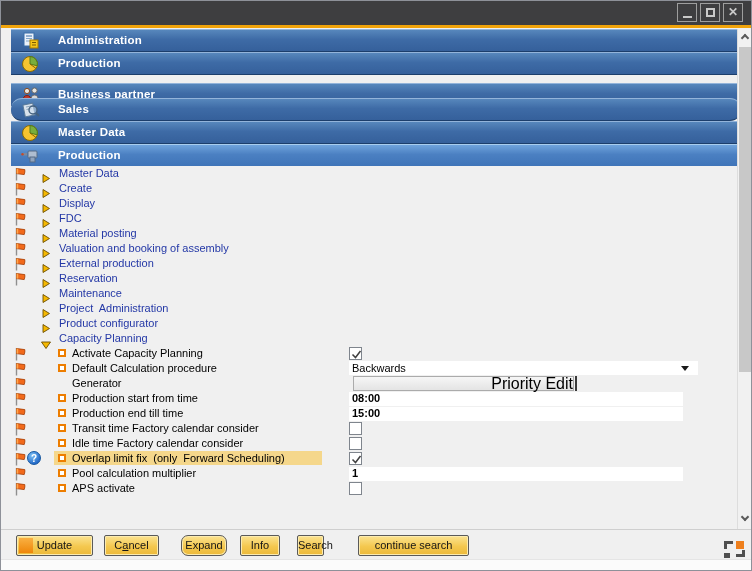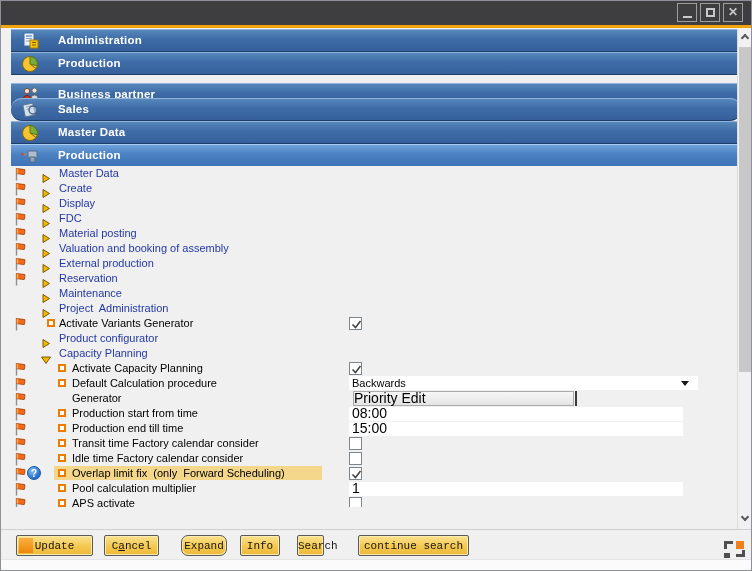--- a/index.html
+++ b/index.html
@@ -40,40 +40,40 @@
   .lab.l2{left:71px;text-align:right;}
   .lab.link{color:#2438A6;}
   .lab.plain{color:#000;}
   .hl{position:absolute;left:53px;top:0;width:268px;height:14px;background:#F5D78B;}
 
   
   .cb{position:absolute;left:348px;top:1px;width:13px;height:13px;background:#fff;border:1px solid #7F858D;cursor:pointer;}
   .cb svg{position:absolute;left:0;top:0;}
   .ctl-select{position:absolute;left:348px;top:0;width:349px;height:14px;background:#fff;font-size:11px;color:#000;padding-left:3px;line-height:14px;cursor:pointer;}
   .ctl-select .arrow{position:absolute;right:9px;top:5px;width:0;height:0;border-left:4px solid transparent;border-right:4px solid transparent;border-top:5px solid #1A1A1A;}
-  .ctl-btn{position:absolute;left:352px;top:0;width:221px;height:15px;background:linear-gradient(#F6F6F6,#E4E4E4);border:1px solid #ABABAB;font-size:14px;color:#000;text-align:left;line-height:13px;cursor:pointer;}
+  .ctl-btn{position:absolute;left:352px;top:0;width:221px;height:15px;background:linear-gradient(#F6F6F6,#E4E4E4);border:1px solid #ABABAB;font-size:16px;color:#000;text-align:right;line-height:13px;cursor:pointer;}
   .ctl-div{position:absolute;left:574px;top:0;width:2px;height:15px;background:#3A3A3A;}
-  .ctl-input{position:absolute;left:348px;top:1px;width:334px;height:14px;background:#fff;font-size:14px;font-weight:normal;color:#000;padding-left:3px;line-height:13px;cursor:text;}
+  .ctl-input{position:absolute;left:348px;top:1px;width:334px;height:14px;background:#fff;font-size:11px;font-weight:bold;color:#000;padding-left:3px;line-height:13px;cursor:text;}
 
   
   .sb{position:absolute;left:736px;top:28px;width:15px;height:500px;background:#F1F1F1;border-left:1px solid #DDDDDD;}
   .sb-thumb{position:absolute;left:1px;top:18px;width:13px;height:325px;background:#C8C8C8;cursor:pointer;}
   .sb-btn{position:absolute;left:0;width:15px;height:16px;cursor:pointer;}
   .sb-btn.up{top:0;}
   .sb-btn.down{top:482px;}
   .chev{position:absolute;left:4px;width:6px;height:6px;border-top:2px solid #5A5A5A;border-right:2px solid #5A5A5A;}
   .chev.u{top:6px;transform:rotate(-45deg);}
   .chev.d{top:3px;transform:rotate(135deg);}
 
   
   .footer{position:absolute;left:0;top:528px;width:750px;height:30px;background:#F0F0F0;border-top:1px solid #CFCFCF;}
   .btn{position:absolute;top:5px;height:21px;background:linear-gradient(#FBE391,#F4C84F 55%,#ECB93A);border:1px solid #5A5A5A;box-shadow:inset 0 0 0 1px #FCEBAF;border-radius:2px;font-size:11px;color:#151515;text-align:center;line-height:18px;cursor:pointer;}
   .btn u{text-decoration:underline;}
   .def-block{position:absolute;left:2px;top:2px;bottom:2px;width:14px;background:linear-gradient(#F9B042,#EE8609);}
-  .btn .blab{position:relative;font-family:Liberation Mono, monospace;}
+  .btn .blab{position:relative;}
   .bottomstrip{position:absolute;left:0;top:558px;width:750px;height:11px;background:#FBFBFB;border-top:1px solid #E5E5E5;}
 
   
   .grip{position:absolute;left:723px;top:540px;width:21px;height:17px;cursor:nwse-resize;}
   .g-tl{position:absolute;left:0;top:0;width:9px;height:8px;border-left:3px solid #4F4F4F;border-top:3px solid #4F4F4F;}
   .g-or{position:absolute;right:1px;top:0;width:8px;height:8px;background:#EE7F1D;}
   .g-bl{position:absolute;left:0;bottom:0;width:6px;height:5px;background:#4F4F4F;}
   .g-br{position:absolute;right:0;bottom:1px;width:9px;height:7px;border-right:3px solid #4F4F4F;border-bottom:3px solid #4F4F4F;}
 </style>
 </head>
@@ -246,34 +246,20 @@
         <span class="marker m-tri"><svg width="8" height="9" viewBox="0 0 8 9">
             <polygon points="1,0.5 7.5,4.5 1,8.5" fill="#F5B800" stroke="#6B4E00" stroke-width="0.9"></polygon>
           </svg></span>
         <span class="lab l1 link">Maintenance</span>
       </div>
       <div class="trow">
         <span class="marker m-tri"><svg width="8" height="9" viewBox="0 0 8 9">
             <polygon points="1,0.5 7.5,4.5 1,8.5" fill="#F5B800" stroke="#6B4E00" stroke-width="0.9"></polygon>
           </svg></span>
         <span class="lab l1 link">Project  Administration</span>
-      </div>
-      <div class="trow">
-        <span class="flag"><svg width="12" height="14" viewBox="0 0 12 14">
-            <line x1="2.5" y1="1" x2="2.5" y2="13.5" stroke="#8F8F8F" stroke-width="1.4"></line>
-            <path d="M2.5 1.5 L10.8 2.6 Q11.2 4.8 10.2 7.6 L2.5 6.6 Z" fill="#F26A1B" stroke="#A33A00" stroke-width="0.8"></path>
-            <path d="M2.5 1.5 L4.2 1.7 L4.2 6.8 L2.5 6.6 Z" fill="#FFA64D"></path>
-          </svg></span>
-        <span class="marker m-item l1"></span>
-        <span class="lab l1 plain">Activate Variants Generator</span>
-        <span class="cb">
-          <svg width="13" height="13" viewBox="0 0 13 13">
-            <polyline points="2.5,6.5 5.5,9.5 10.5,3" fill="none" stroke="#404040" stroke-width="1.5"></polyline>
-          </svg>
-        </span>
       </div>
       <div class="trow">
         <span class="marker m-tri"><svg width="8" height="9" viewBox="0 0 8 9">
             <polygon points="1,0.5 7.5,4.5 1,8.5" fill="#F5B800" stroke="#6B4E00" stroke-width="0.9"></polygon>
           </svg></span>
         <span class="lab l1 link">Product configurator</span>
       </div>
       <div class="trow">
         <span class="marker m-tri-d"><svg width="10" height="8" viewBox="0 0 10 8">
             <polygon points="0.5,1 9.5,1 5,7.5" fill="#F5B800" stroke="#6B4E00" stroke-width="0.9"></polygon>

